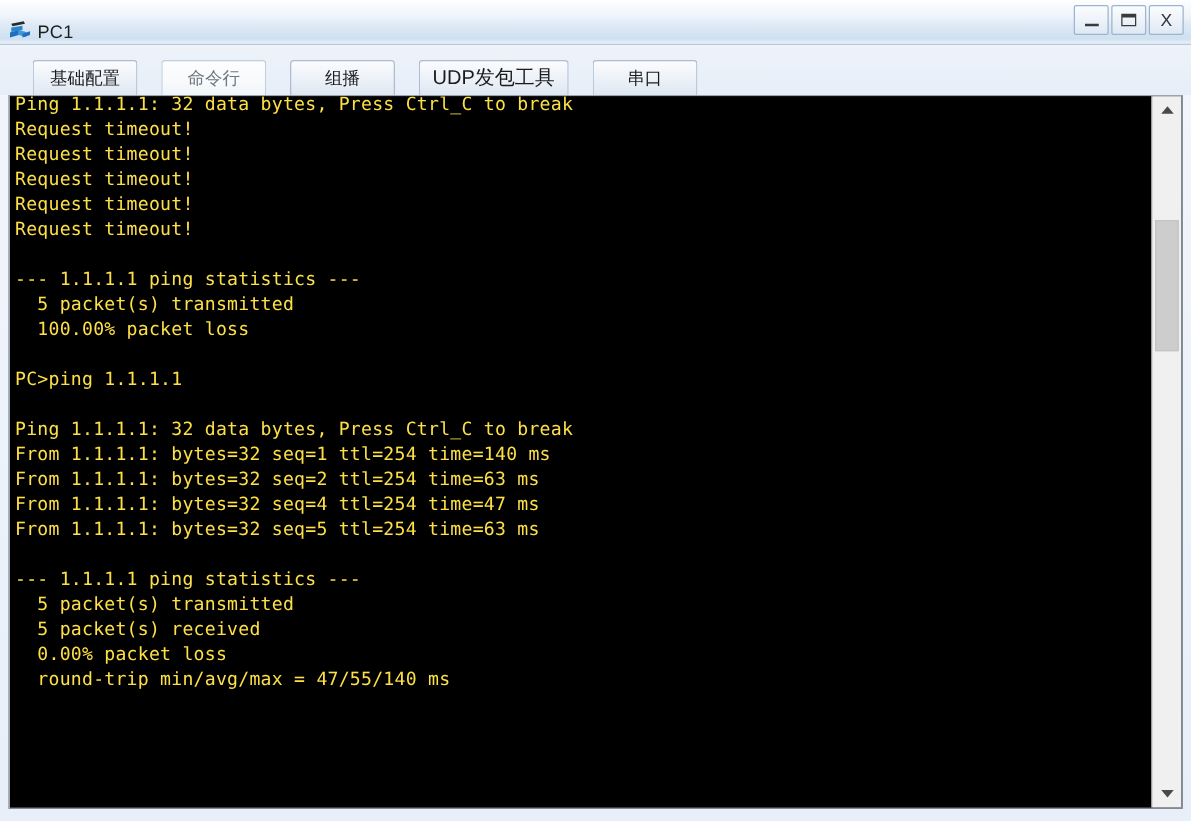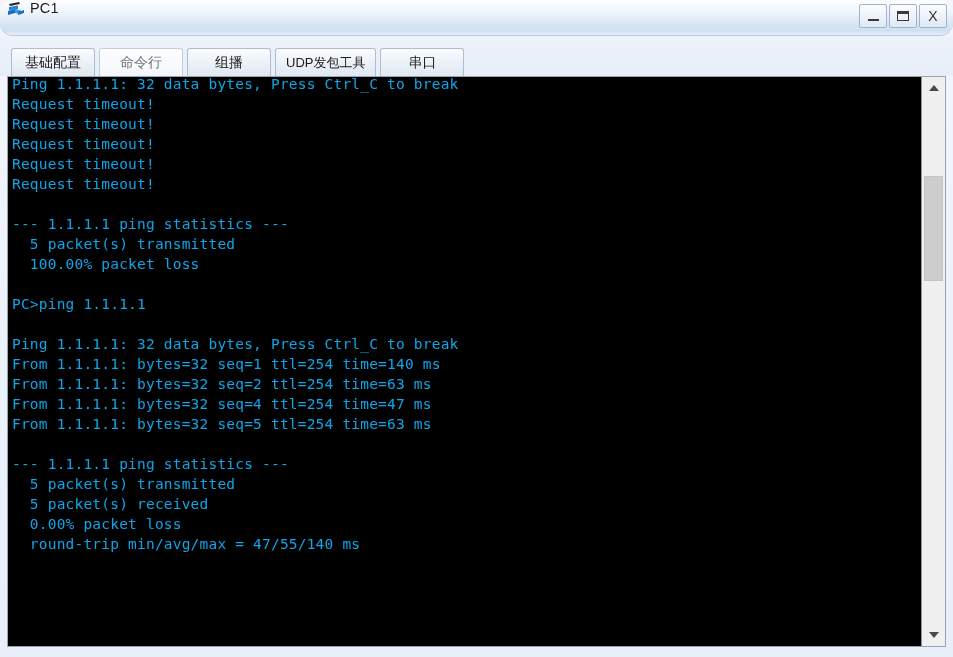--- a/index.html
+++ b/index.html
@@ -41,22 +41,21 @@
     height: 36px;
     box-sizing: border-box;
     background: linear-gradient(to bottom,
         #fdfefe 0%,
         #eef4fb 38%,
         #dfeaf6 55%,
         #cfe0f1 88%,
         #e9f1fa 100%);
     border-bottom: 1px solid #b9c9dd;
     display: flex;
-    align-items: flex-start;
-    border-radius: 13px;
+    align-items: flex-end;
   }
   .title-icon {
     width: 20px;
     height: 20px;
     margin-left: 6px;
     margin-right: 4px;
     flex: 0 0 auto;
     position: relative;
   }
   .title-text {
@@ -135,23 +134,24 @@
     background: linear-gradient(to bottom, #fbfcfe 0%, #eef3f9 45%, #dfe7f1 100%);
     border: 1px solid #aebdd0;
     border-bottom: none;
     border-radius: 3px 3px 0 0;
     font-size: 14px;
     color: #1b1b1b;
     white-space: nowrap;
     cursor: default;
     position: relative;
     top: 0;
+    margin-left: 15px;
   }
   .tab.small-label {
-    font-size: 13px;
+    font-size: 16px;
   }
   .tab.selected {
     background: linear-gradient(to bottom, #fdfdfe 0%, #f8fafc 60%, #f2f6fa 100%);
     color: #6e7681;
     border-color: #c3cedc;
     text-align: right;
   }
 
   
   .terminal-frame {
@@ -170,21 +170,21 @@
     flex: 1 1 auto;
     background: #000000;
     overflow: hidden;
     position: relative;
     padding-left: 4px;
   }
   .term-line {
     font-family: "DejaVu Sans Mono", "Liberation Mono", monospace;
     font-size: 14.5px;
     line-height: 20px;
-    color: #0ea5e9;
+    color: #fde047;
     white-space: pre;
     height: 20px;
     letter-spacing: 0.2px;
   }
   .term-line.blank { color: transparent; }
   .term-scroll-inner {
     position: absolute;
     left: 4px;
     top: -3px;
     right: 0;

